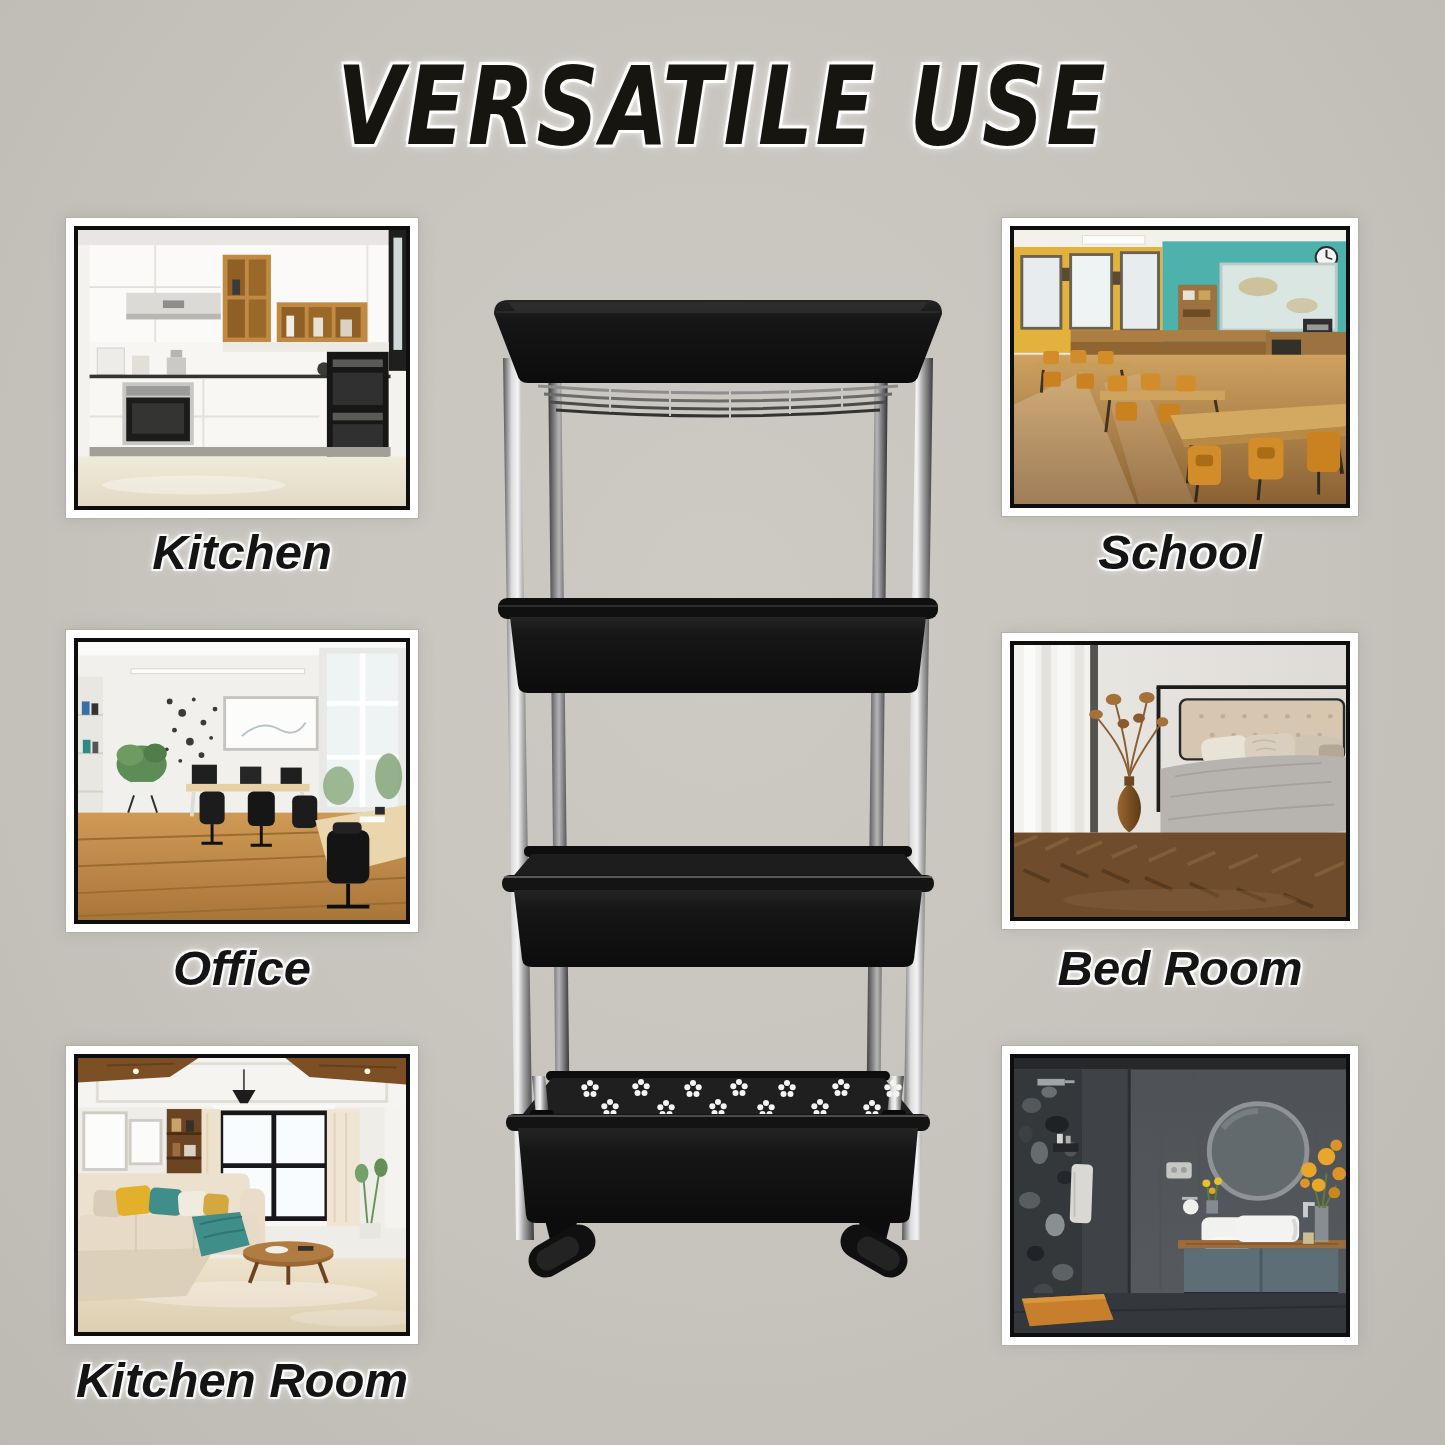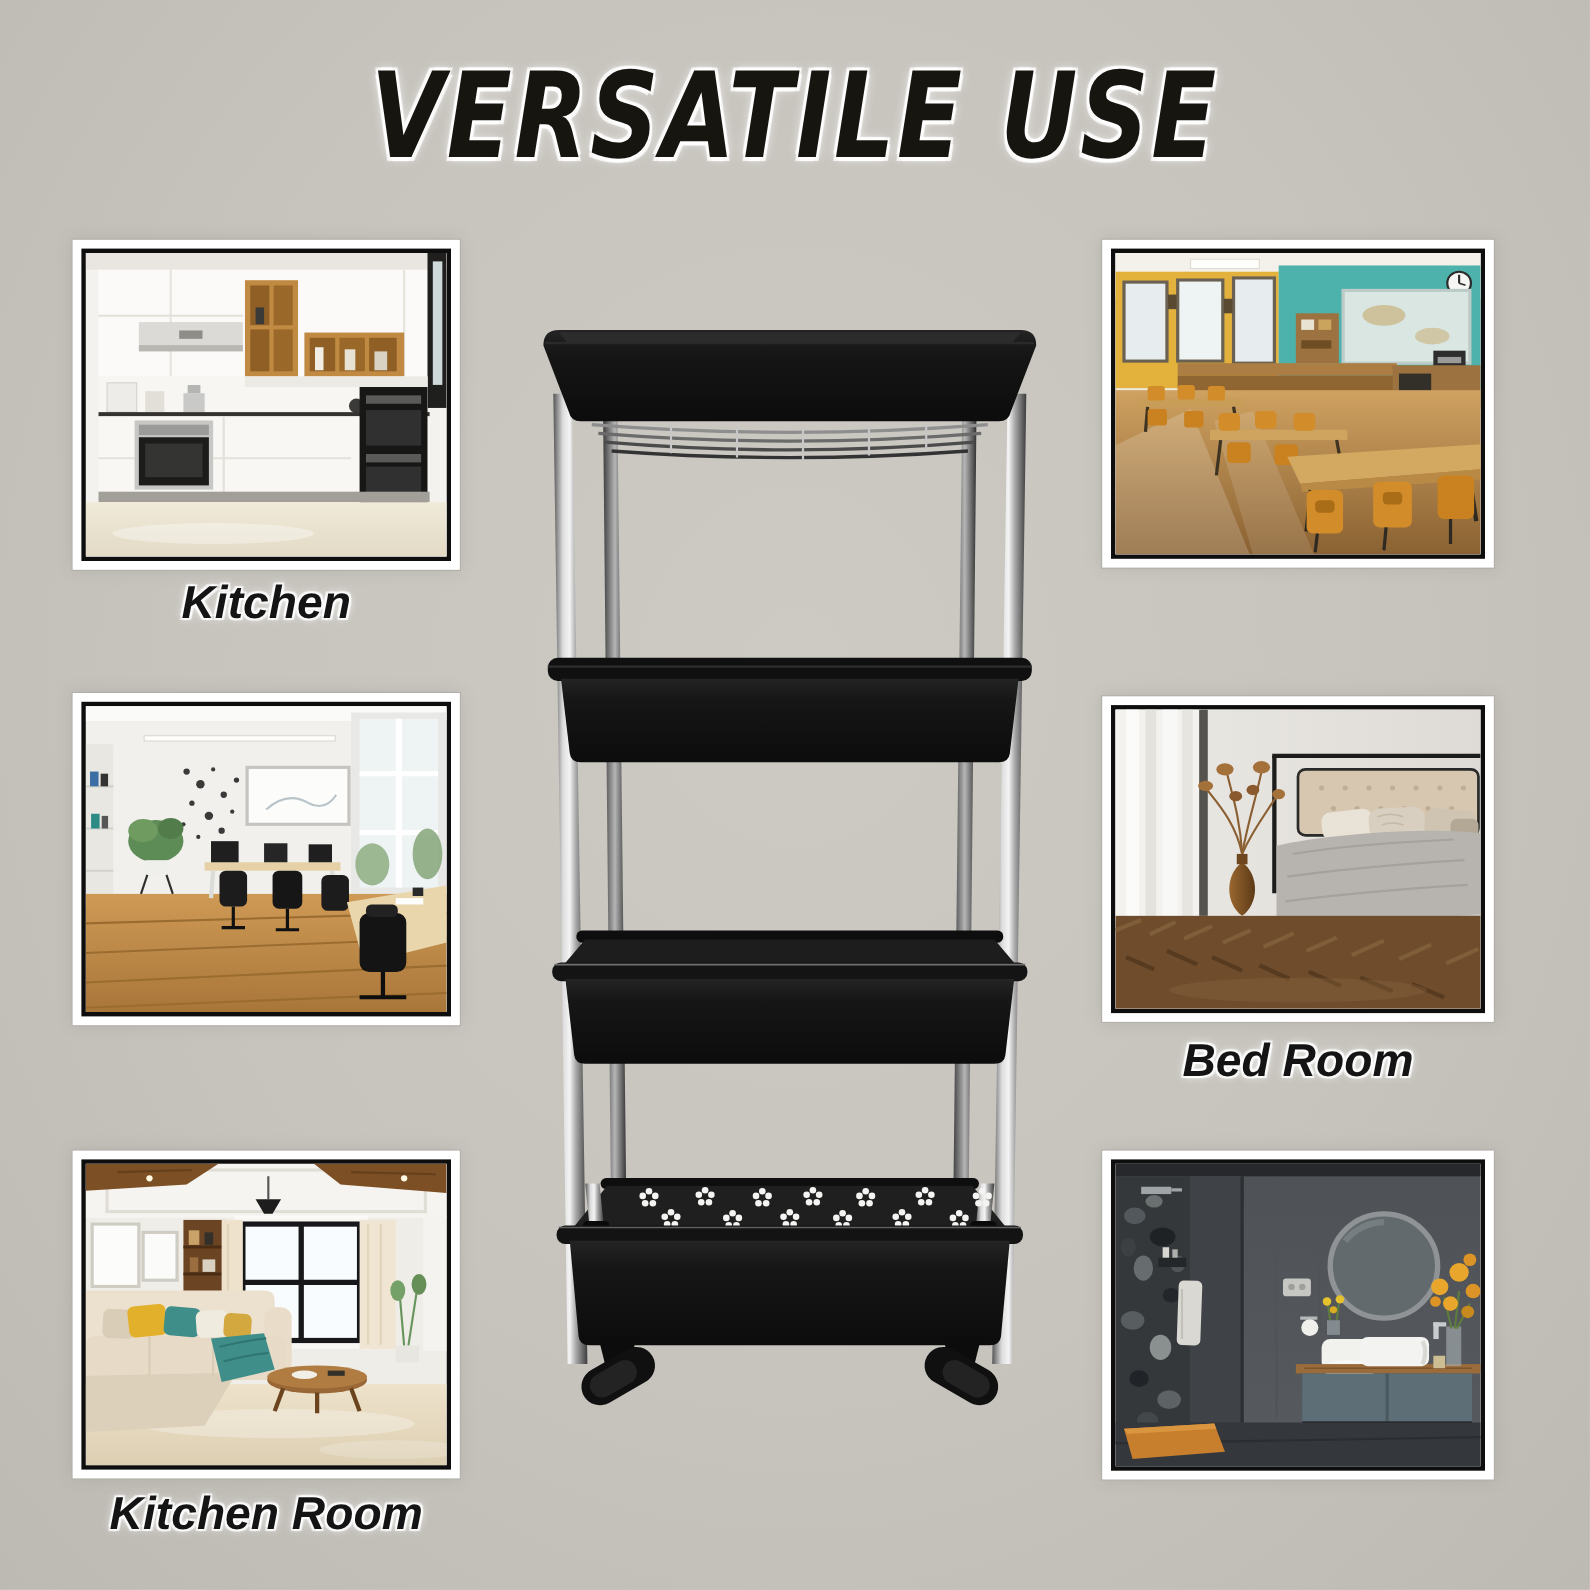--- a/index.html
+++ b/index.html
@@ -8,21 +8,21 @@
     font-family:"Liberation Sans", sans-serif;font-style:italic;}
   .title{position:absolute;top:44px;left:0;width:100%;text-align:center;
     font-family:"DejaVu Sans", sans-serif;font-weight:bold;font-size:108px;letter-spacing:3px;
     color:#17150f;transform:scaleX(.8);
     text-shadow:0 0 3px #fff,0 0 12px rgba(255,255,255,.95),
       3px 3px 1px rgba(255,255,255,.85),-3px -3px 1px rgba(255,255,255,.85),
       3px -3px 1px rgba(255,255,255,.85),-3px 3px 1px rgba(255,255,255,.85);}
   .frame{position:absolute;background:#fff;padding:8px;box-sizing:border-box;
     box-shadow:0 0 0 1px #b3b0a9, 0 0 14px rgba(120,118,110,.25);}
   .photo{display:block;width:100%;height:100%;border:4px solid #0e0e0e;box-sizing:border-box;background:#fff;}
-  .room-label{position:absolute;text-align:center;font-size:42px;font-weight:bold;color:#141414;
+  .room-label{position:absolute;text-align:center;font-size:49px;font-weight:bold;color:#141414;
     text-shadow:0 0 3px #fff,0 0 9px rgba(255,255,255,.95),
       2px 2px 1px rgba(255,255,255,.8),-2px -2px 1px rgba(255,255,255,.8),
       2px -2px 1px rgba(255,255,255,.8),-2px 2px 1px rgba(255,255,255,.8);}
   #f-kitchen{left:66px;top:218px;width:352px;height:300px}
   #f-school{left:1002px;top:218px;width:356px;height:298px}
   #f-office{left:66px;top:630px;width:352px;height:302px}
   #f-bedroom{left:1002px;top:633px;width:356px;height:296px}
   #f-living{left:66px;top:1046px;width:352px;height:298px}
   #f-bath{left:1002px;top:1046px;width:356px;height:299px}
   #l-kitchen{left:66px;top:524px;width:352px}
@@ -161,20 +161,21 @@
       <rect x="178" y="228" width="34" height="42" rx="6" fill="#d28c2a"></rect>
       <rect x="186" y="238" width="18" height="12" rx="4" fill="#a96c17"></rect>
       <rect x="240" y="220" width="36" height="44" rx="6" fill="#d28c2a"></rect>
       <rect x="249" y="230" width="18" height="12" rx="4" fill="#a96c17"></rect>
       <rect x="300" y="214" width="34" height="42" rx="6" fill="#c9821f"></rect>
       <line x1="188" y1="270" x2="186" y2="288" stroke="#2e2a22" stroke-width="3"></line>
       <line x1="252" y1="264" x2="250" y2="286" stroke="#2e2a22" stroke-width="3"></line>
       <line x1="312" y1="256" x2="312" y2="280" stroke="#2e2a22" stroke-width="3"></line>
     </svg>
   </div>
+  <div class="room-label" id="l-school">School</div>
 
   <div class="frame" id="f-office">
     <svg class="photo" viewBox="0 0 340 290" preserveAspectRatio="none">
       <defs>
         <linearGradient id="ofloor" x1="0" y1="0" x2="0" y2="1">
           <stop offset="0" stop-color="#cf9a55"></stop>
             <stop offset="1" stop-color="#a9763a"></stop>
         </linearGradient>
       </defs>
       <rect width="340" height="290" fill="#f1f0ed"></rect>
@@ -236,20 +237,21 @@
       <path d="M128,210 l22,0 M179,212 l22,0" stroke="#111" stroke-width="3"></path>
       <polygon points="246,186 340,170 340,224 262,244" fill="#e9d6ac"></polygon>
       <rect x="292" y="182" width="26" height="6" fill="#fdfdfc"></rect>
       <rect x="308" y="172" width="10" height="8" fill="#2a2a2a"></rect>
       <rect x="258" y="196" width="44" height="56" rx="9" fill="#141414"></rect>
       <rect x="264" y="188" width="30" height="12" rx="5" fill="#222"></rect>
       <line x1="280" y1="252" x2="280" y2="276" stroke="#0e0e0e" stroke-width="4"></line>
       <path d="M258,276 l44,0" stroke="#0e0e0e" stroke-width="4"></path>
     </svg>
   </div>
+  <div class="room-label" id="l-office">Office</div>
 
   <div class="frame" id="f-bedroom">
     <svg class="photo" viewBox="0 0 340 290" preserveAspectRatio="none">
       <defs>
         <linearGradient id="bwall" x1="0" y1="0" x2="1" y2="0">
           <stop offset="0" stop-color="#ebe9e5"></stop>
             <stop offset="1" stop-color="#dedbd6"></stop>
         </linearGradient>
         <linearGradient id="bvase" x1="0" y1="0" x2="1" y2="0">
           <stop offset="0" stop-color="#9a672f"></stop>

